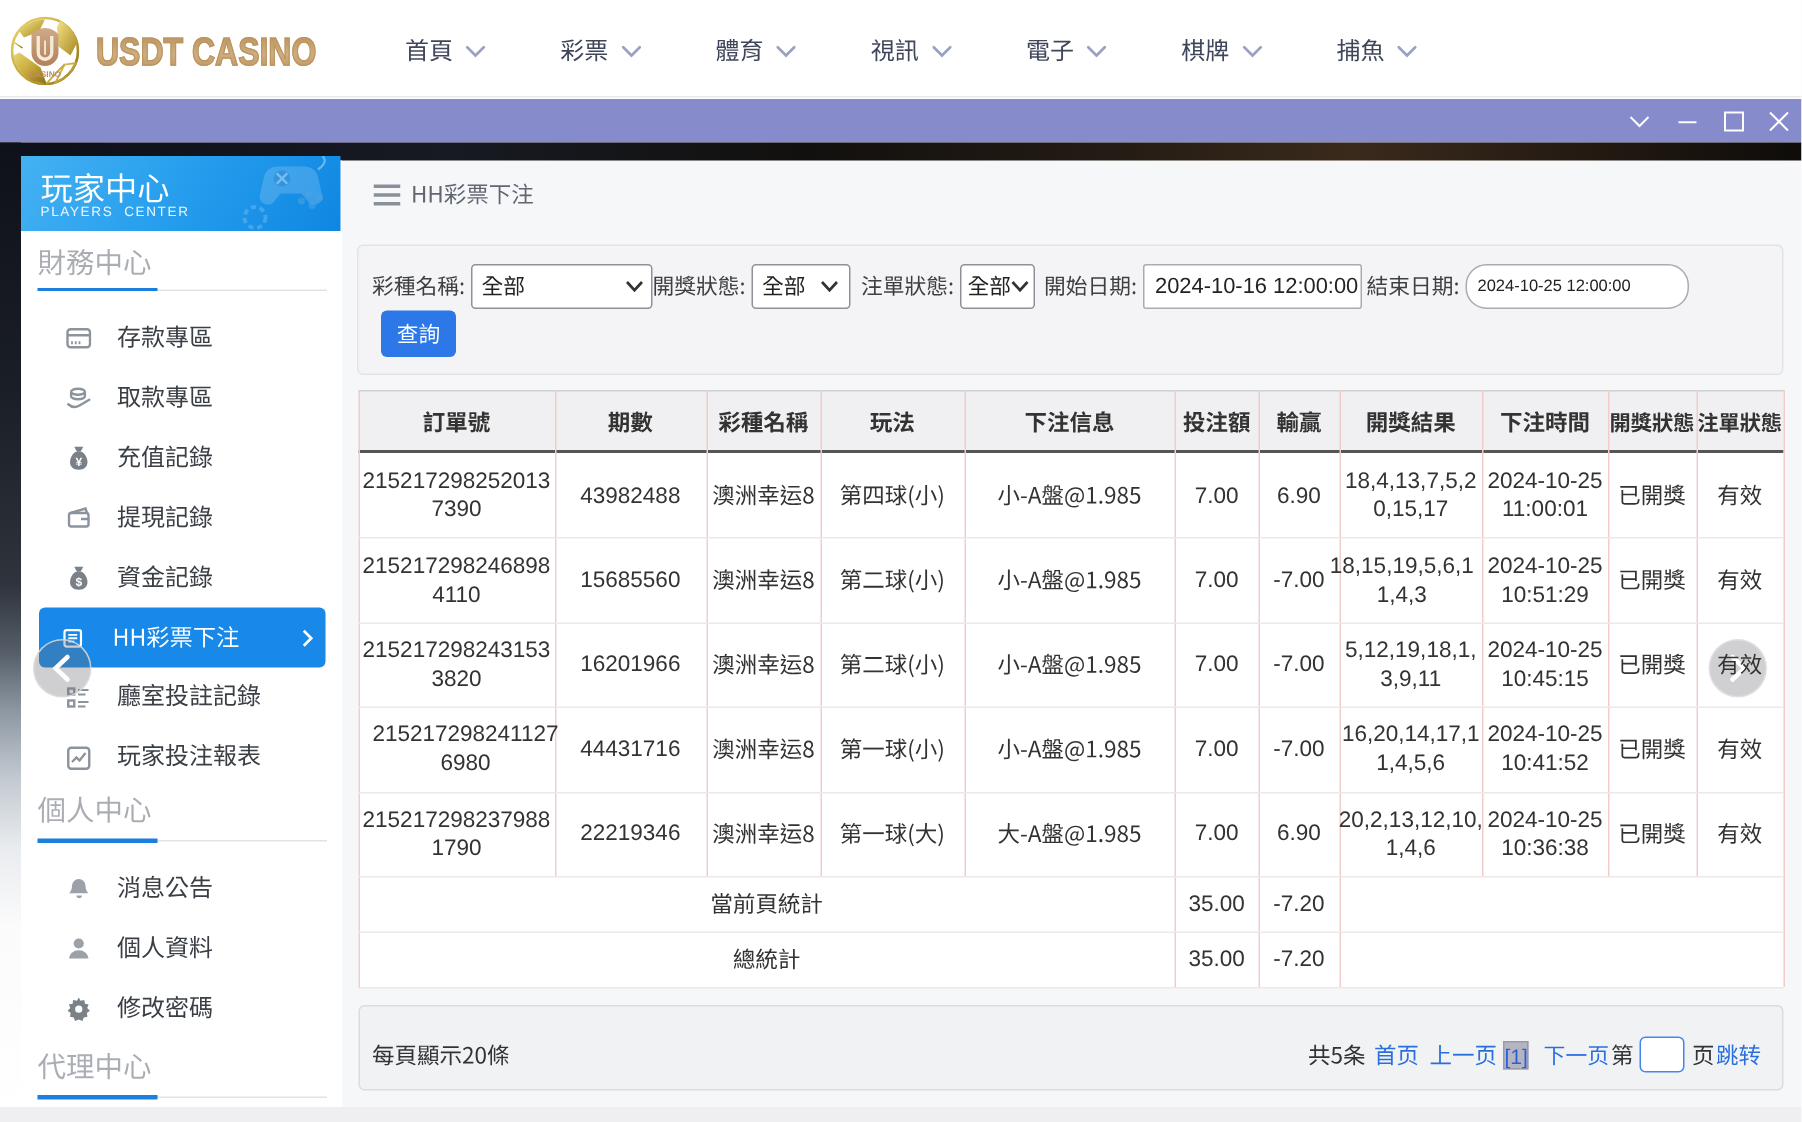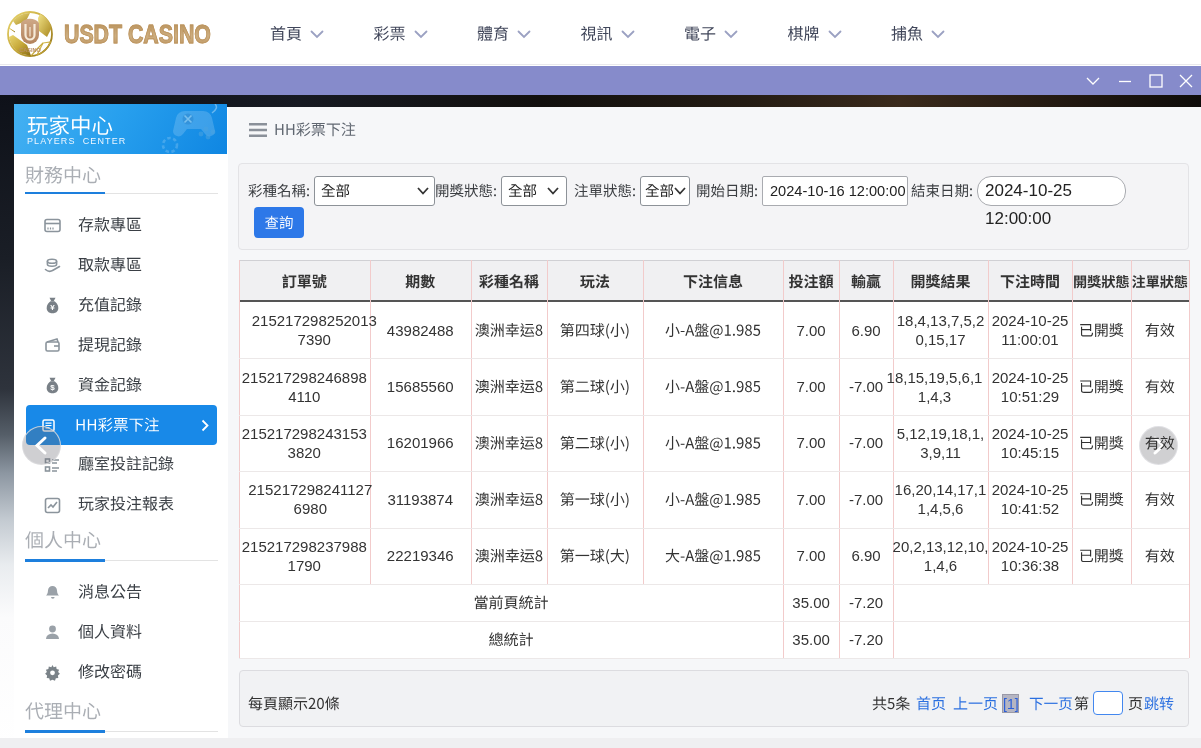--- a/index.html
+++ b/index.html
@@ -102,21 +102,21 @@
 <svg class="abs" style="left:417px;top:187px;z-index:4" width="12" height="8" viewBox="0 0 12 8">
     <path d="M1 1 L6 6.5 L11 1" stroke="#333" stroke-width="1.8" fill="none"></path>
   </svg>
 <svg class="abs" style="left:547px;top:187px;z-index:4" width="12" height="8" viewBox="0 0 12 8">
     <path d="M1 1 L6 6.5 L11 1" stroke="#333" stroke-width="1.8" fill="none"></path>
   </svg>
 <svg class="abs" style="left:674px;top:187px;z-index:4" width="12" height="8" viewBox="0 0 12 8">
     <path d="M1 1 L6 6.5 L11 1" stroke="#333" stroke-width="1.8" fill="none"></path>
   </svg>
 <div class="abs" style="left:762px;top:176px;width:146px;height:30px;background:#fff;border:1px solid #a9abb0;border-radius:2px;z-index:3;font-size:14.6px;color:#222;line-height:28px;padding-left:7px">2024-10-16 12:00:00</div>
-<div class="abs" style="left:977px;top:176px;width:149px;height:30px;background:#fff;border:1px solid #a9abb0;border-radius:14px;z-index:3;font-size:17px;color:#222;line-height:28px;padding-left:7px">2024-10-25 12:00:00</div>
+<div class="abs" style="left:977px;top:176px;width:149px;height:30px;background:#fff;border:1px solid #a9abb0;border-radius:14px;z-index:3;font-size:11px;color:#222;line-height:28px;padding-left:7px">2024-10-25 12:00:00</div>
 <div class="abs" style="left:254px;top:207px;width:50px;height:31px;background:#2d78e8;border-radius:4px;z-index:3"></div>
 
 <div class="abs" style="left:239px;top:260px;width:950px;height:398px;background:#fff;z-index:2"></div>
 <div class="abs" style="left:239px;top:260px;width:950px;height:42px;background:#f0f0f2;border-top:1px solid #d0d0d4;border-bottom:2px solid #555;z-index:3"></div>
 <div class="vb" style="left:239px;top:260px;height:398px"></div>
 <div class="vb" style="left:369.6px;top:260px;height:324px"></div>
 <div class="vb" style="left:470.9px;top:260px;height:324px"></div>
 <div class="vb" style="left:547px;top:260px;height:324px"></div>
 <div class="vb" style="left:642.7px;top:260px;height:324px"></div>
 <div class="vb" style="left:783.2px;top:260px;height:324px"></div>
@@ -130,40 +130,40 @@
 <div class="vb" style="left:839px;top:584px;height:74px"></div>
 <div class="vb" style="left:893px;top:584px;height:74px"></div>
 <div class="hb" style="left:239px;top:358.4px;width:950px"></div>
 <div class="hb" style="left:239px;top:414.8px;width:950px"></div>
 <div class="hb" style="left:239px;top:471.2px;width:950px"></div>
 <div class="hb" style="left:239px;top:527.6px;width:950px"></div>
 <div class="hb" style="left:239px;top:584px;width:950px"></div>
 <div class="hb" style="left:239px;top:621px;width:950px"></div>
 <div class="hb" style="left:239px;top:658px;width:950px"></div>
 
- <div class="cell two" style="left:249px;top:302px;width:130.60000000000002px;height:56.39999999999998px">215217298252013<br>7390</div>
+ <div class="cell two" style="left:239px;top:302px;width:130.60000000000002px;height:56.39999999999998px">215217298252013<br>7390</div>
  <div class="cell" style="left:369.6px;top:302px;width:101.29999999999995px;height:56.39999999999998px">43982488</div>
  <div class="cell" style="left:783.2px;top:302px;width:55.799999999999955px;height:56.39999999999998px">7.00</div>
  <div class="cell" style="left:839px;top:302px;width:54px;height:56.39999999999998px">6.90</div>
  <div class="cell two" style="left:893px;top:302px;width:95px;height:56.39999999999998px">18,4,13,7,5,2<br>0,15,17</div>
  <div class="cell two" style="left:988px;top:302px;width:84px;height:56.39999999999998px">2024-10-25<br>11:00:01</div>
  <div class="cell two" style="left:239px;top:358.4px;width:130.60000000000002px;height:56.400000000000034px">215217298246898<br>4110</div>
  <div class="cell" style="left:369.6px;top:358.4px;width:101.29999999999995px;height:56.400000000000034px">15685560</div>
  <div class="cell" style="left:783.2px;top:358.4px;width:55.799999999999955px;height:56.400000000000034px">7.00</div>
  <div class="cell" style="left:839px;top:358.4px;width:54px;height:56.400000000000034px">-7.00</div>
  <div class="cell two" style="left:887px;top:358.4px;width:95px;height:56.400000000000034px">18,15,19,5,6,1<br>1,4,3</div>
  <div class="cell two" style="left:988px;top:358.4px;width:84px;height:56.400000000000034px">2024-10-25<br>10:51:29</div>
  <div class="cell two" style="left:239px;top:414.8px;width:130.60000000000002px;height:56.39999999999998px">215217298243153<br>3820</div>
  <div class="cell" style="left:369.6px;top:414.8px;width:101.29999999999995px;height:56.39999999999998px">16201966</div>
  <div class="cell" style="left:783.2px;top:414.8px;width:55.799999999999955px;height:56.39999999999998px">7.00</div>
  <div class="cell" style="left:839px;top:414.8px;width:54px;height:56.39999999999998px">-7.00</div>
  <div class="cell two" style="left:893px;top:414.8px;width:95px;height:56.39999999999998px">5,12,19,18,1,<br>3,9,11</div>
  <div class="cell two" style="left:988px;top:414.8px;width:84px;height:56.39999999999998px">2024-10-25<br>10:45:15</div>
  <div class="cell two" style="left:245px;top:471.2px;width:130.60000000000002px;height:56.400000000000034px">215217298241127<br>6980</div>
- <div class="cell" style="left:369.6px;top:471.2px;width:101.29999999999995px;height:56.400000000000034px">31193874</div>
+ <div class="cell" style="left:369.6px;top:471.2px;width:101.29999999999995px;height:56.400000000000034px">44431716</div>
  <div class="cell" style="left:783.2px;top:471.2px;width:55.799999999999955px;height:56.400000000000034px">7.00</div>
  <div class="cell" style="left:839px;top:471.2px;width:54px;height:56.400000000000034px">-7.00</div>
  <div class="cell two" style="left:893px;top:471.2px;width:95px;height:56.400000000000034px">16,20,14,17,1<br>1,4,5,6</div>
  <div class="cell two" style="left:988px;top:471.2px;width:84px;height:56.400000000000034px">2024-10-25<br>10:41:52</div>
  <div class="cell two" style="left:239px;top:527.6px;width:130.60000000000002px;height:56.39999999999998px">215217298237988<br>1790</div>
  <div class="cell" style="left:369.6px;top:527.6px;width:101.29999999999995px;height:56.39999999999998px">22219346</div>
  <div class="cell" style="left:783.2px;top:527.6px;width:55.799999999999955px;height:56.39999999999998px">7.00</div>
  <div class="cell" style="left:839px;top:527.6px;width:54px;height:56.39999999999998px">6.90</div>
  <div class="cell two" style="left:893px;top:527.6px;width:95px;height:56.39999999999998px">20,2,13,12,10,<br>1,4,6</div>
  <div class="cell two" style="left:988px;top:527.6px;width:84px;height:56.39999999999998px">2024-10-25<br>10:36:38</div>

